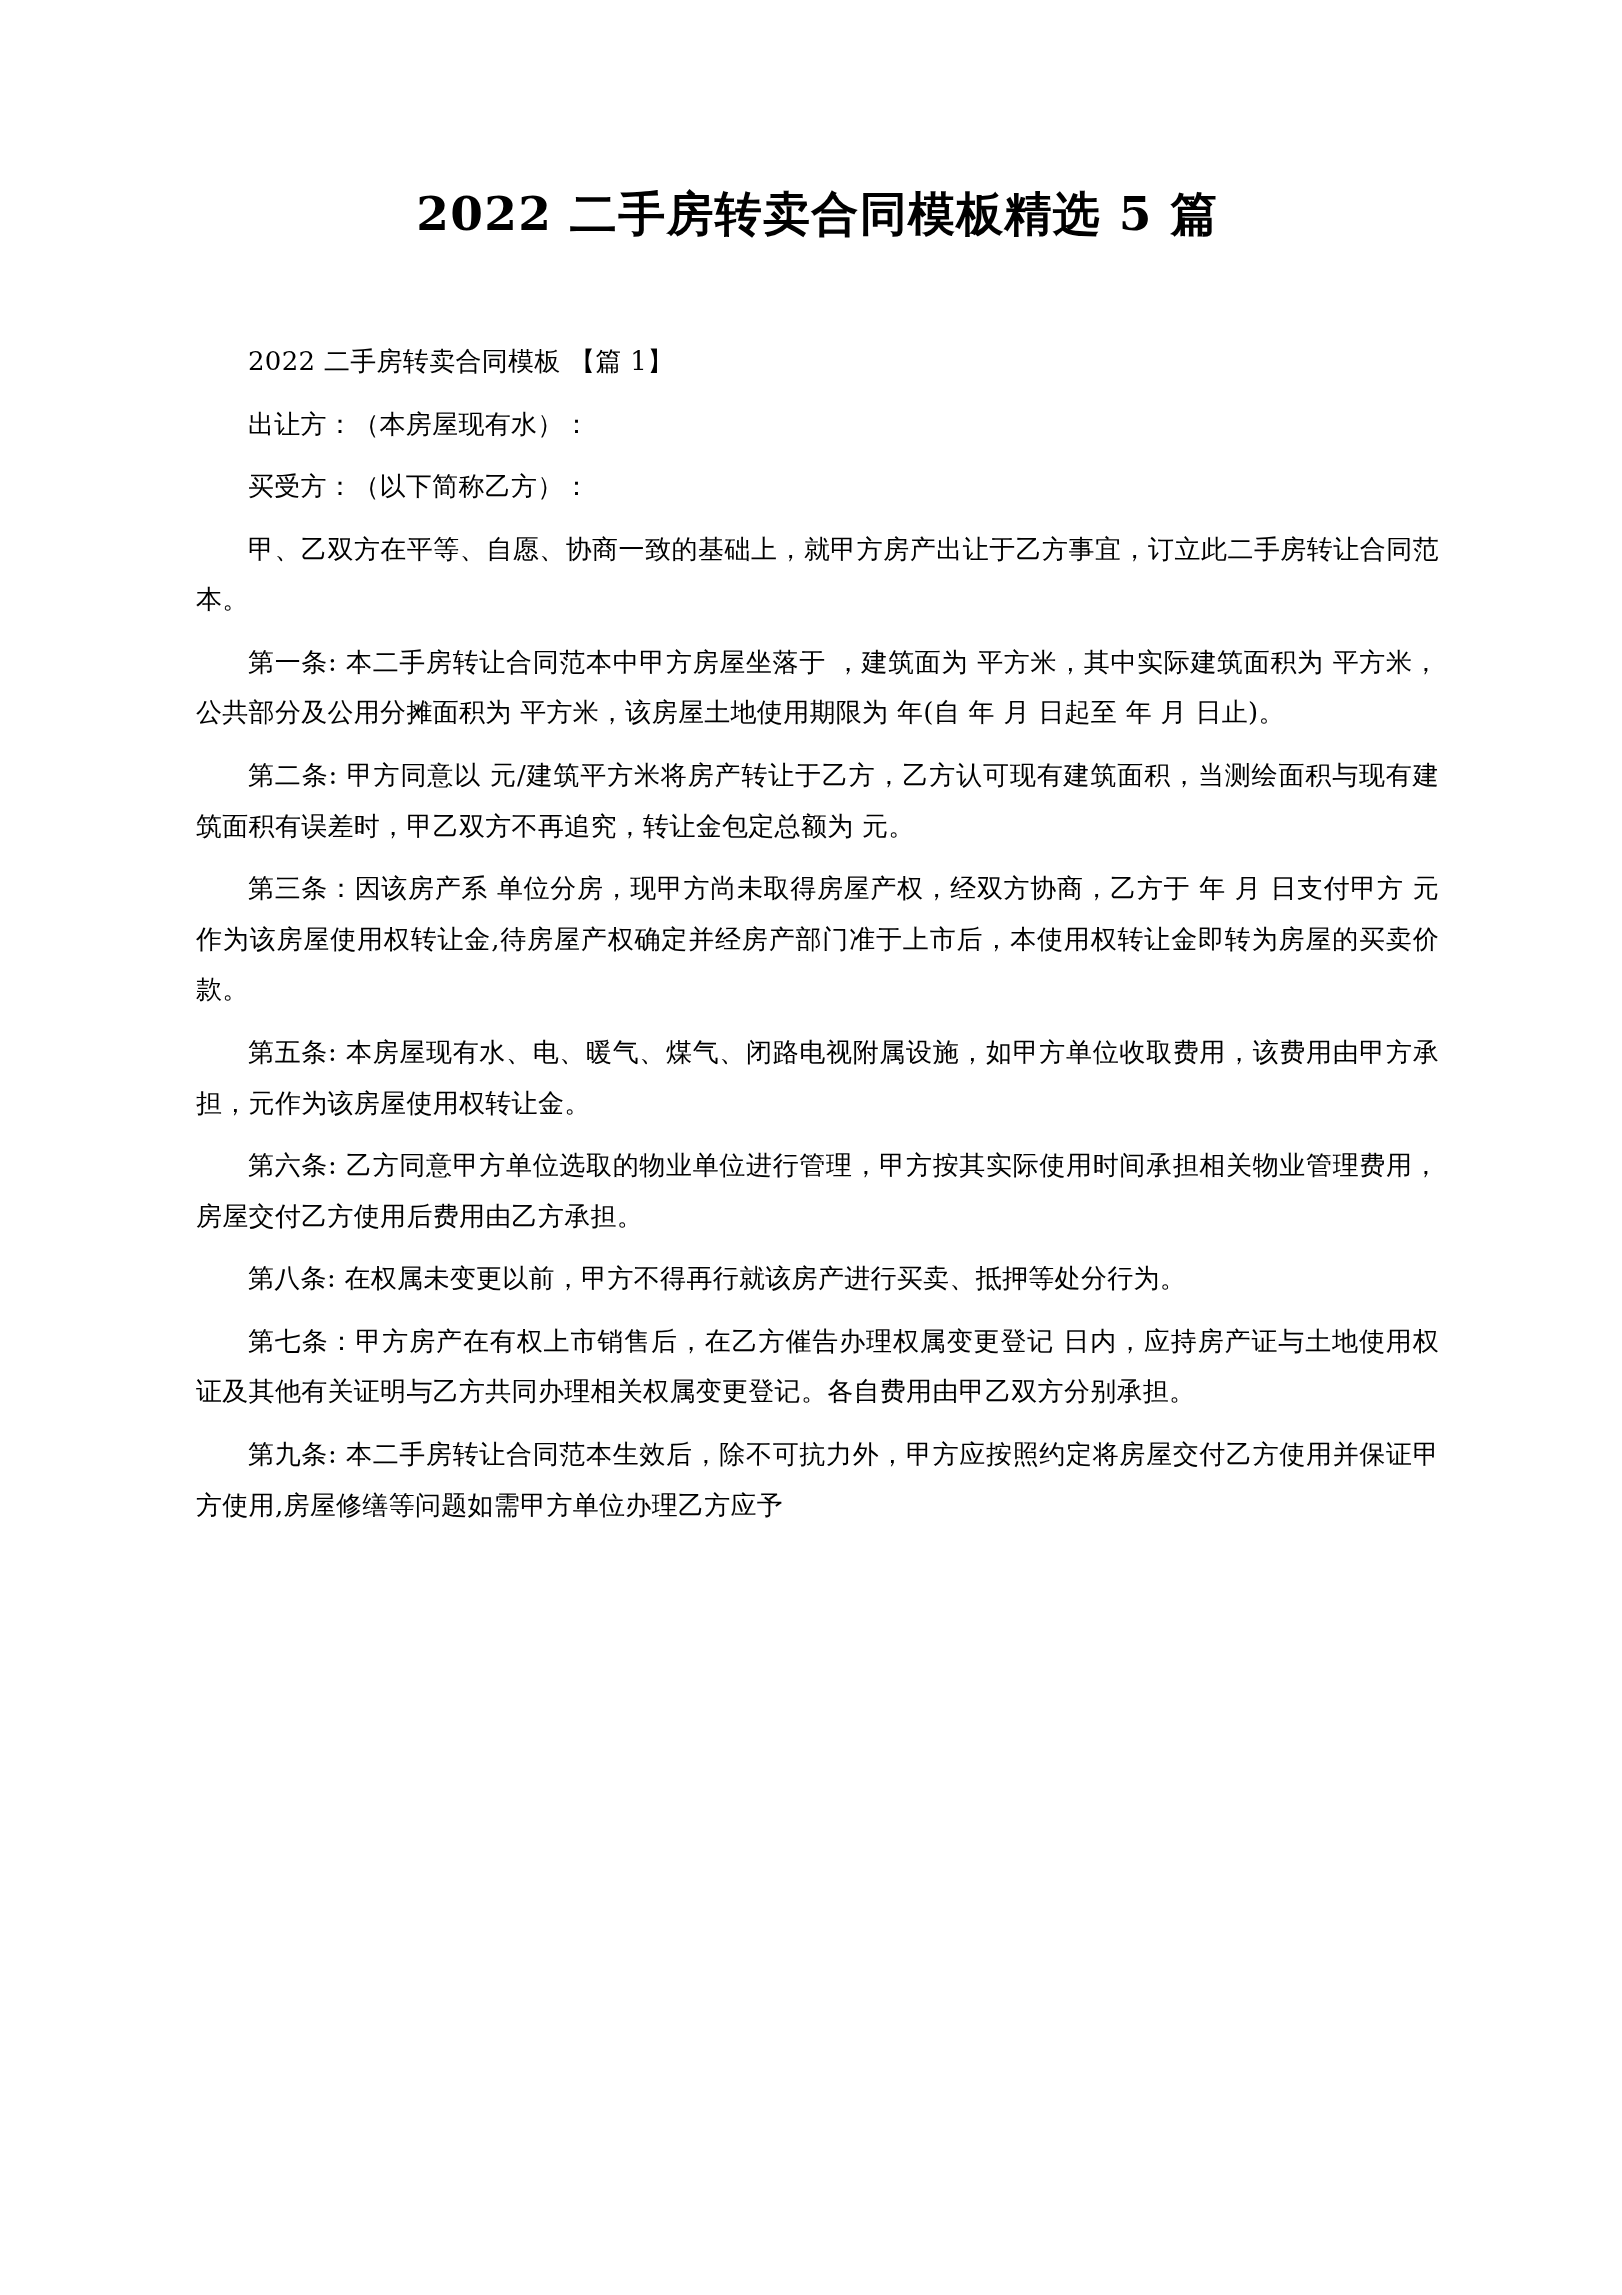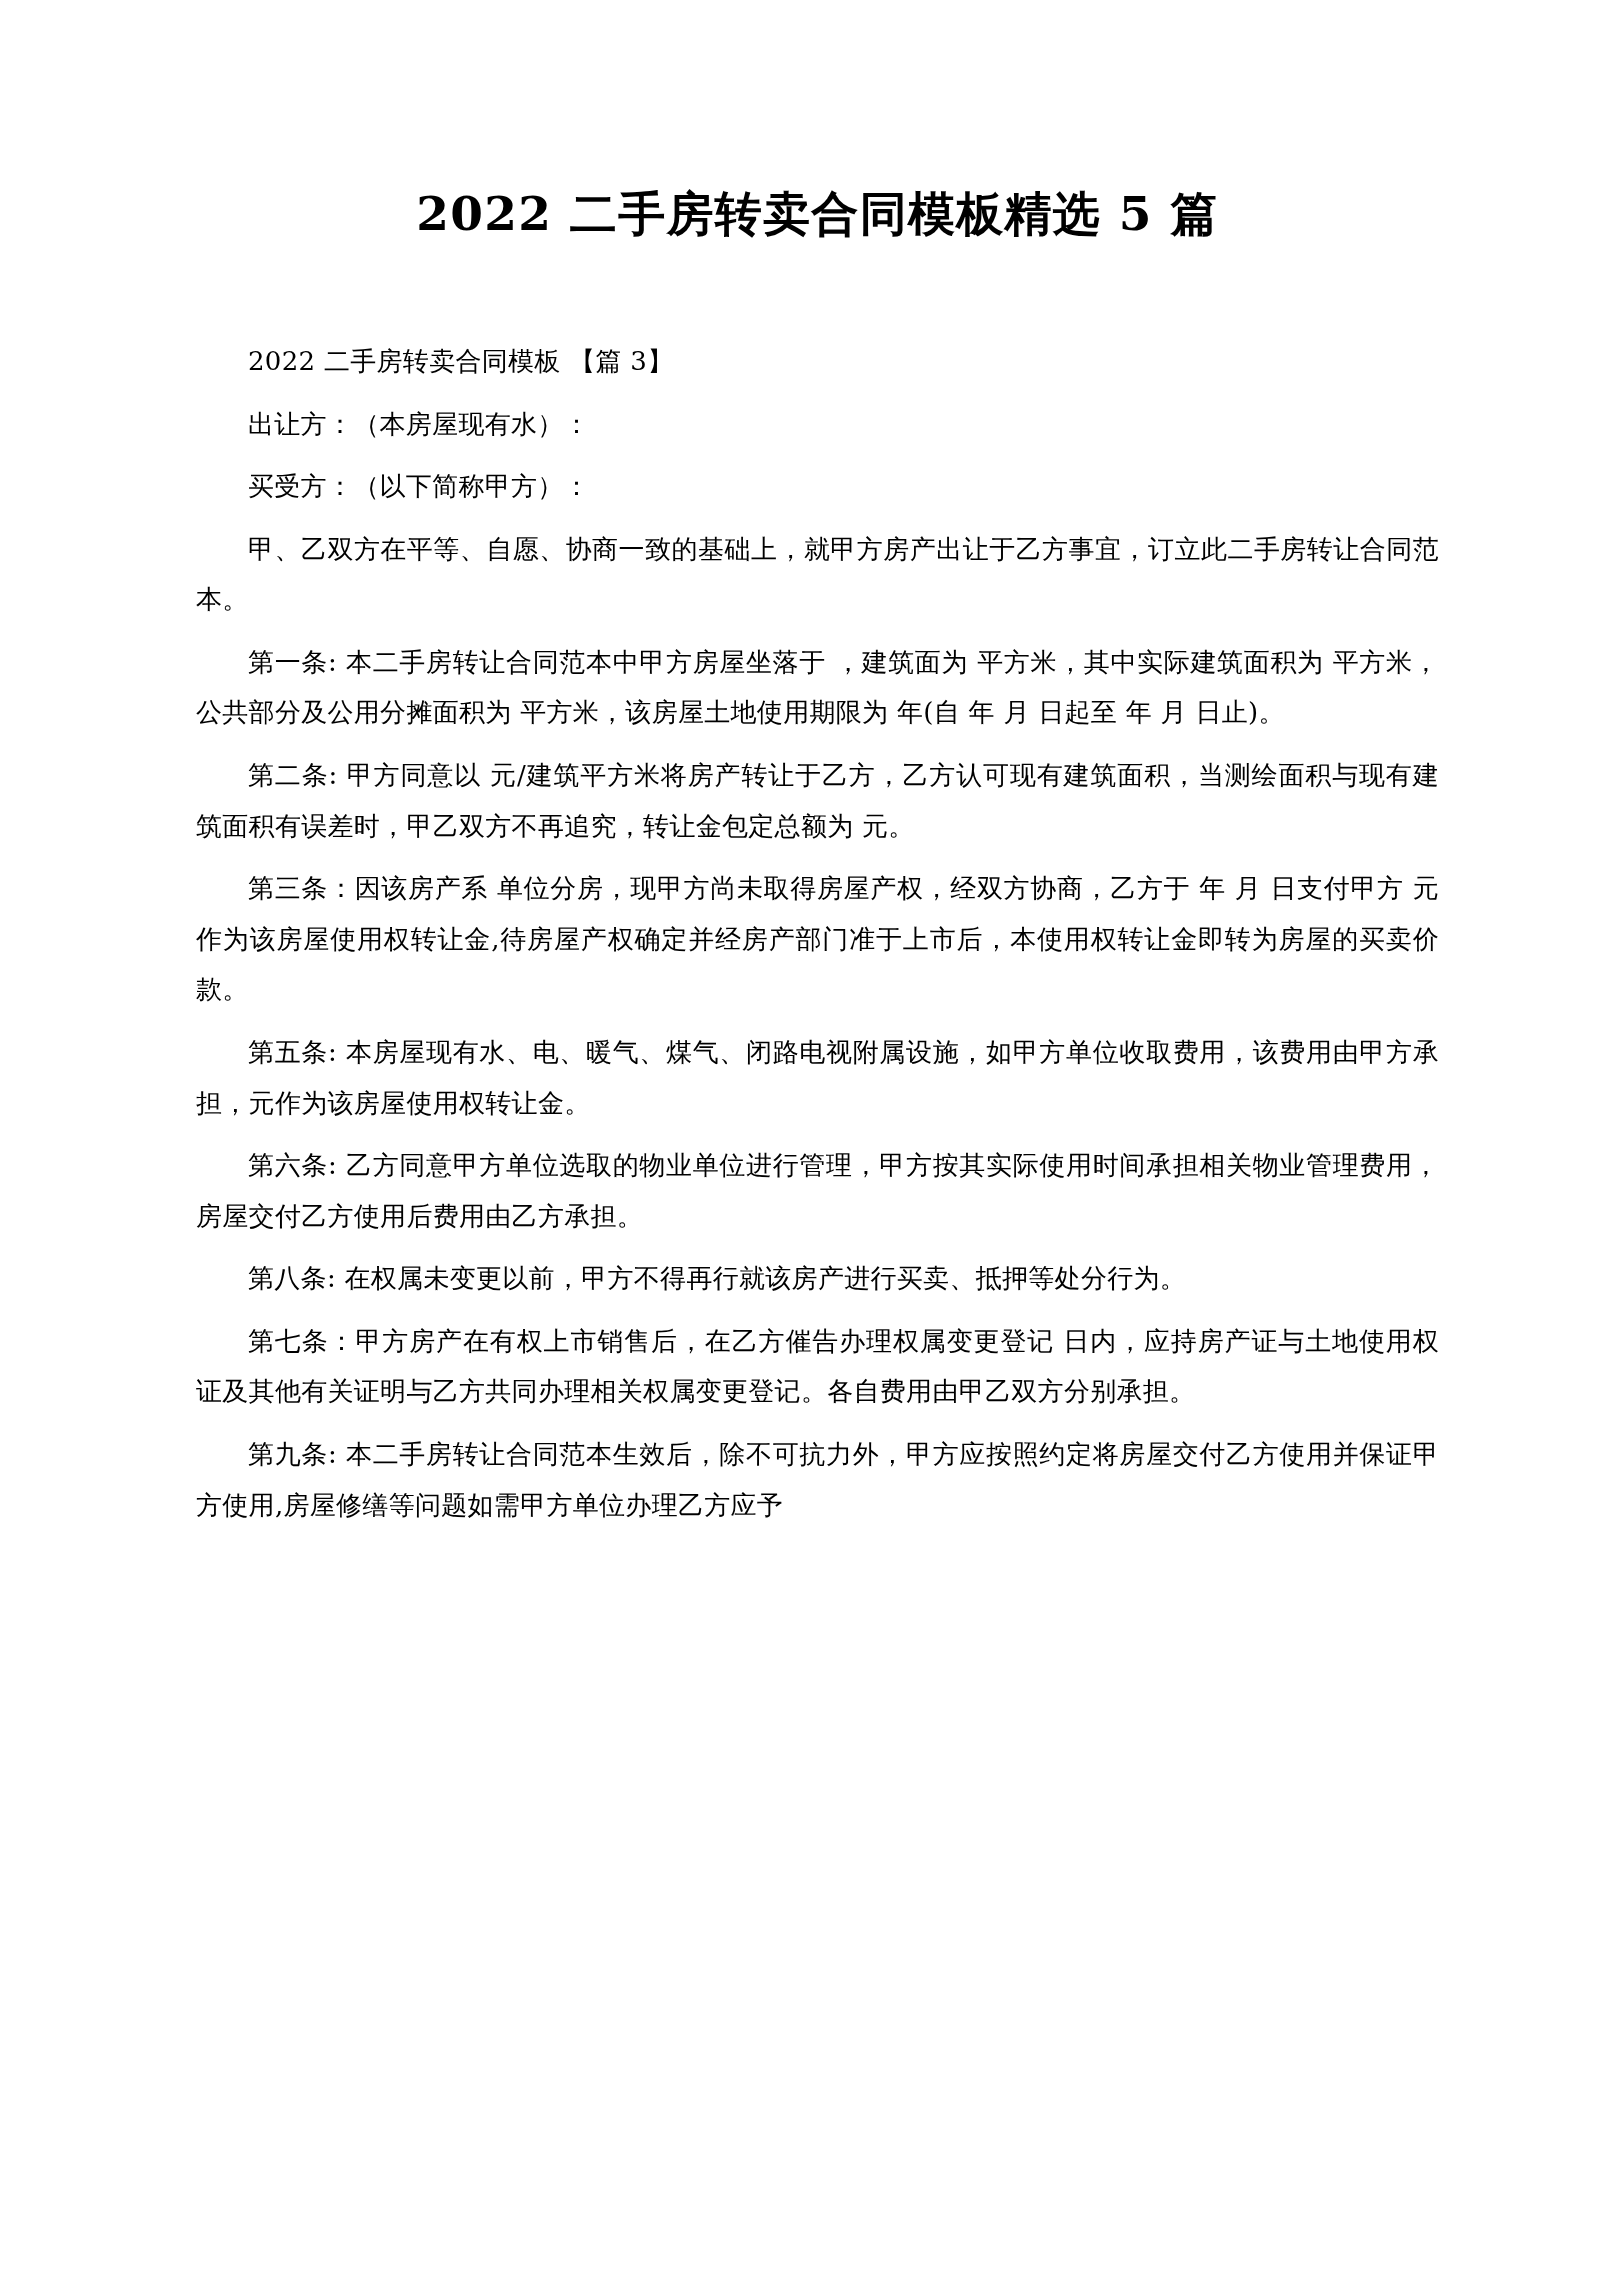--- a/index.html
+++ b/index.html
@@ -50,23 +50,23 @@
     text-indent: 52px;
   }
 </style>
 </head>
 <body>
 
 <div class="page">
   <div class="content">
     <h1 class="doc-title">2022 二手房转卖合同模板精选 5 篇</h1>
     <div class="body-block">
-      <p class="para indent">2022 二手房转卖合同模板 【篇 3】</p>
+      <p class="para indent">2022 二手房转卖合同模板 【篇 1】</p>
       <p class="para indent">出让方：（本房屋现有水）：</p>
-      <p class="para indent">买受方：（以下简称甲方）：</p>
+      <p class="para indent">买受方：（以下简称乙方）：</p>
       <p class="para indent">甲、乙双方在平等、自愿、协商一致的基础上，就甲方房产出让于乙方事宜，订立此二手房转让合同范本。</p>
       <p class="para indent">第一条: 本二手房转让合同范本中甲方房屋坐落于 ，建筑面为 平方米，其中实际建筑面积为 平方米，公共部分及公用分摊面积为 平方米，该房屋土地使用期限为 年(自 年 月 日起至 年 月 日止)。</p>
       <p class="para indent">第二条: 甲方同意以 元/建筑平方米将房产转让于乙方，乙方认可现有建筑面积，当测绘面积与现有建筑面积有误差时，甲乙双方不再追究，转让金包定总额为 元。</p>
       <p class="para indent">第三条：因该房产系 单位分房，现甲方尚未取得房屋产权，经双方协商，乙方于 年 月 日支付甲方 元作为该房屋使用权转让金,待房屋产权确定并经房产部门准于上市后，本使用权转让金即转为房屋的买卖价款。</p>
       <p class="para indent">第五条: 本房屋现有水、电、暖气、煤气、闭路电视附属设施，如甲方单位收取费用，该费用由甲方承担，元作为该房屋使用权转让金。</p>
       <p class="para indent">第六条: 乙方同意甲方单位选取的物业单位进行管理，甲方按其实际使用时间承担相关物业管理费用，房屋交付乙方使用后费用由乙方承担。</p>
       <p class="para indent">第八条: 在权属未变更以前，甲方不得再行就该房产进行买卖、抵押等处分行为。</p>
       <p class="para indent">第七条：甲方房产在有权上市销售后，在乙方催告办理权属变更登记 日内，应持房产证与土地使用权证及其他有关证明与乙方共同办理相关权属变更登记。各自费用由甲乙双方分别承担。</p>
       <p class="para indent">第九条: 本二手房转让合同范本生效后，除不可抗力外，甲方应按照约定将房屋交付乙方使用并保证甲方使用,房屋修缮等问题如需甲方单位办理乙方应予</p>
     </div>

